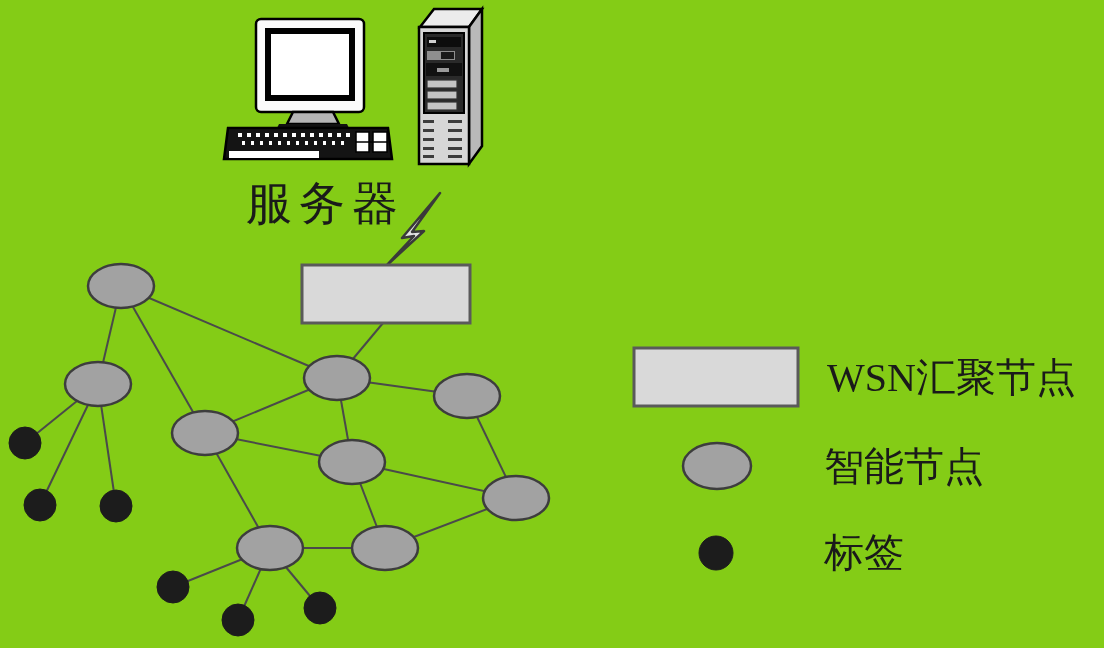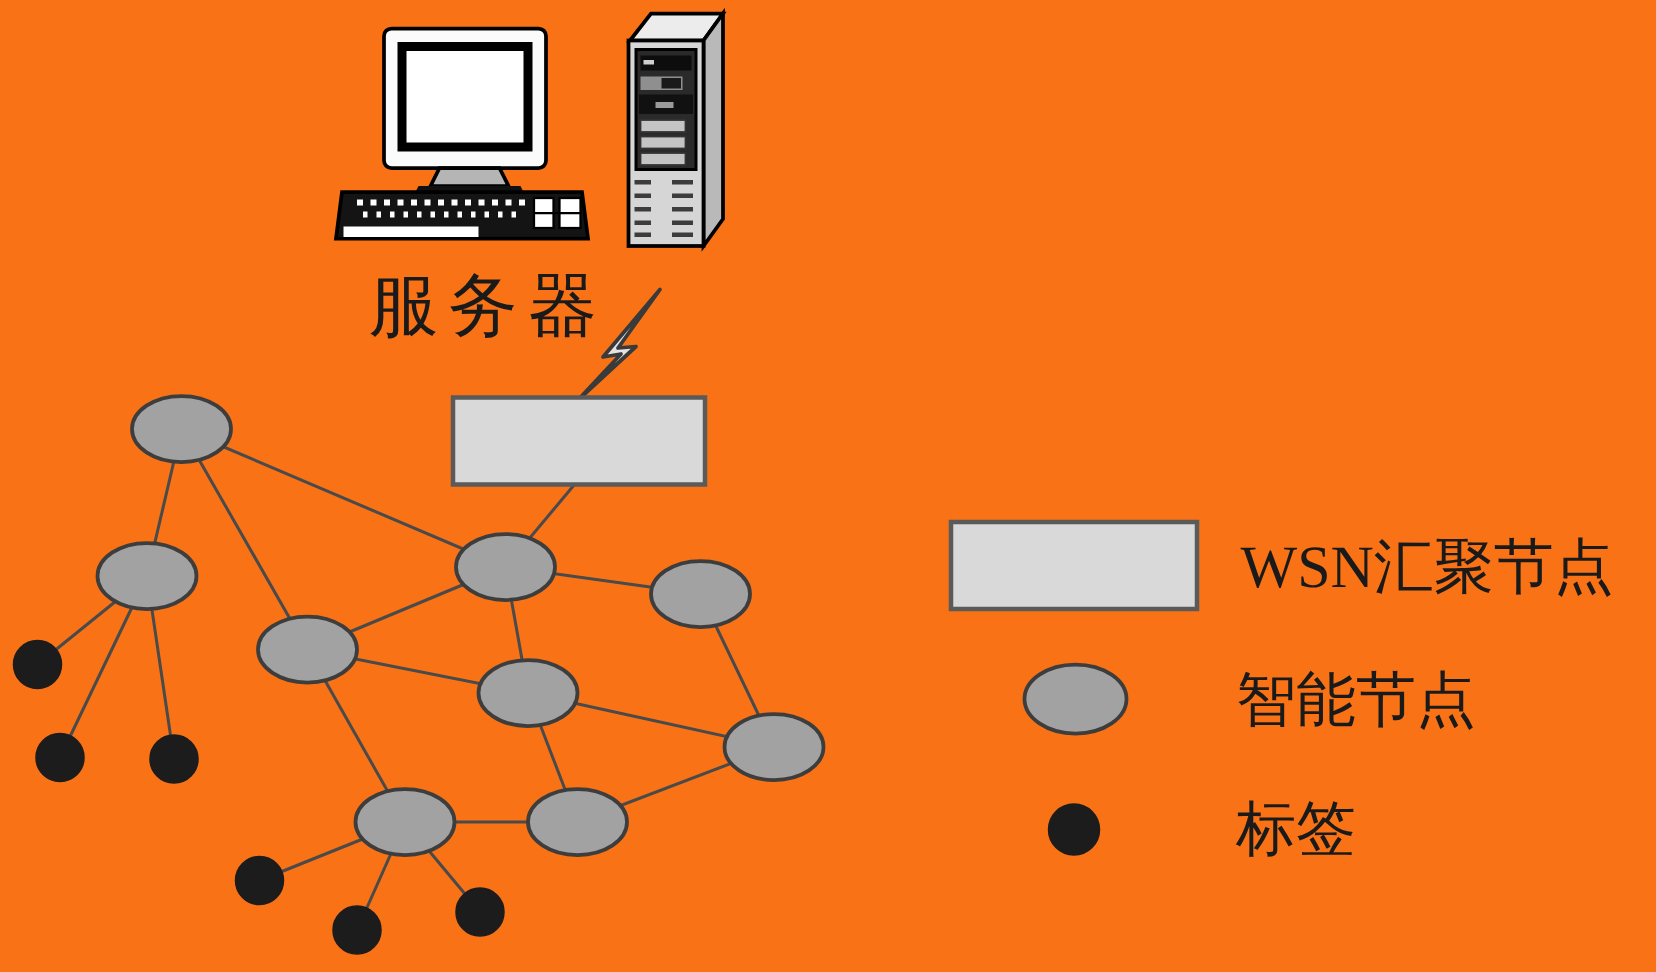--- a/index.html
+++ b/index.html
@@ -1,16 +1,16 @@
 <!DOCTYPE html>
 <html style="--node-fill: #a2a2a2; --node-stroke: #3d3d3d; --tag-fill: #1c1c1c; --sink-fill: #d9d9d9; --sink-stroke: #5a5a5a; --edge-color: #4a4a4a; --bolt-fill: #e3e3e3; --bolt-stroke: #3a3a3a; --text-color: #1a1a1a;"><head>
 <meta charset="utf-8">
 <style>
   html,body{margin:0;padding:0;background:#ffffff;}
-  .stage-wrap{position:relative;width:1104px;height:648px;background:#f97316;overflow:hidden;
+  .stage-wrap{position:relative;width:1104px;height:648px;background:#84cc16;overflow:hidden;
               font-family:"Liberation Serif","DejaVu Serif",serif;}
   svg{display:block;}
   
   .sink-shape{fill:var(--sink-fill,#d9d9d9);stroke:var(--sink-stroke,#5a5a5a);stroke-width:3;}
   .node-shape{fill:var(--node-fill,#a2a2a2);stroke:var(--node-stroke,#3d3d3d);stroke-width:2.5;}
   .tag-shape{fill:var(--tag-fill,#1c1c1c);stroke:var(--tag-fill,#1c1c1c);stroke-width:1;}
   .edge-line{stroke:var(--edge-color,#4a4a4a);stroke-width:2;fill:none;}
   .bolt-shape{fill:var(--bolt-fill,#e3e3e3);stroke:var(--bolt-stroke,#3a3a3a);stroke-width:2.5;stroke-linejoin:round;}
   .caption-text{font-family:"Liberation Serif","DejaVu Serif",serif;font-size:46px;
                 letter-spacing:7px;fill:var(--text-color,#1a1a1a);}

